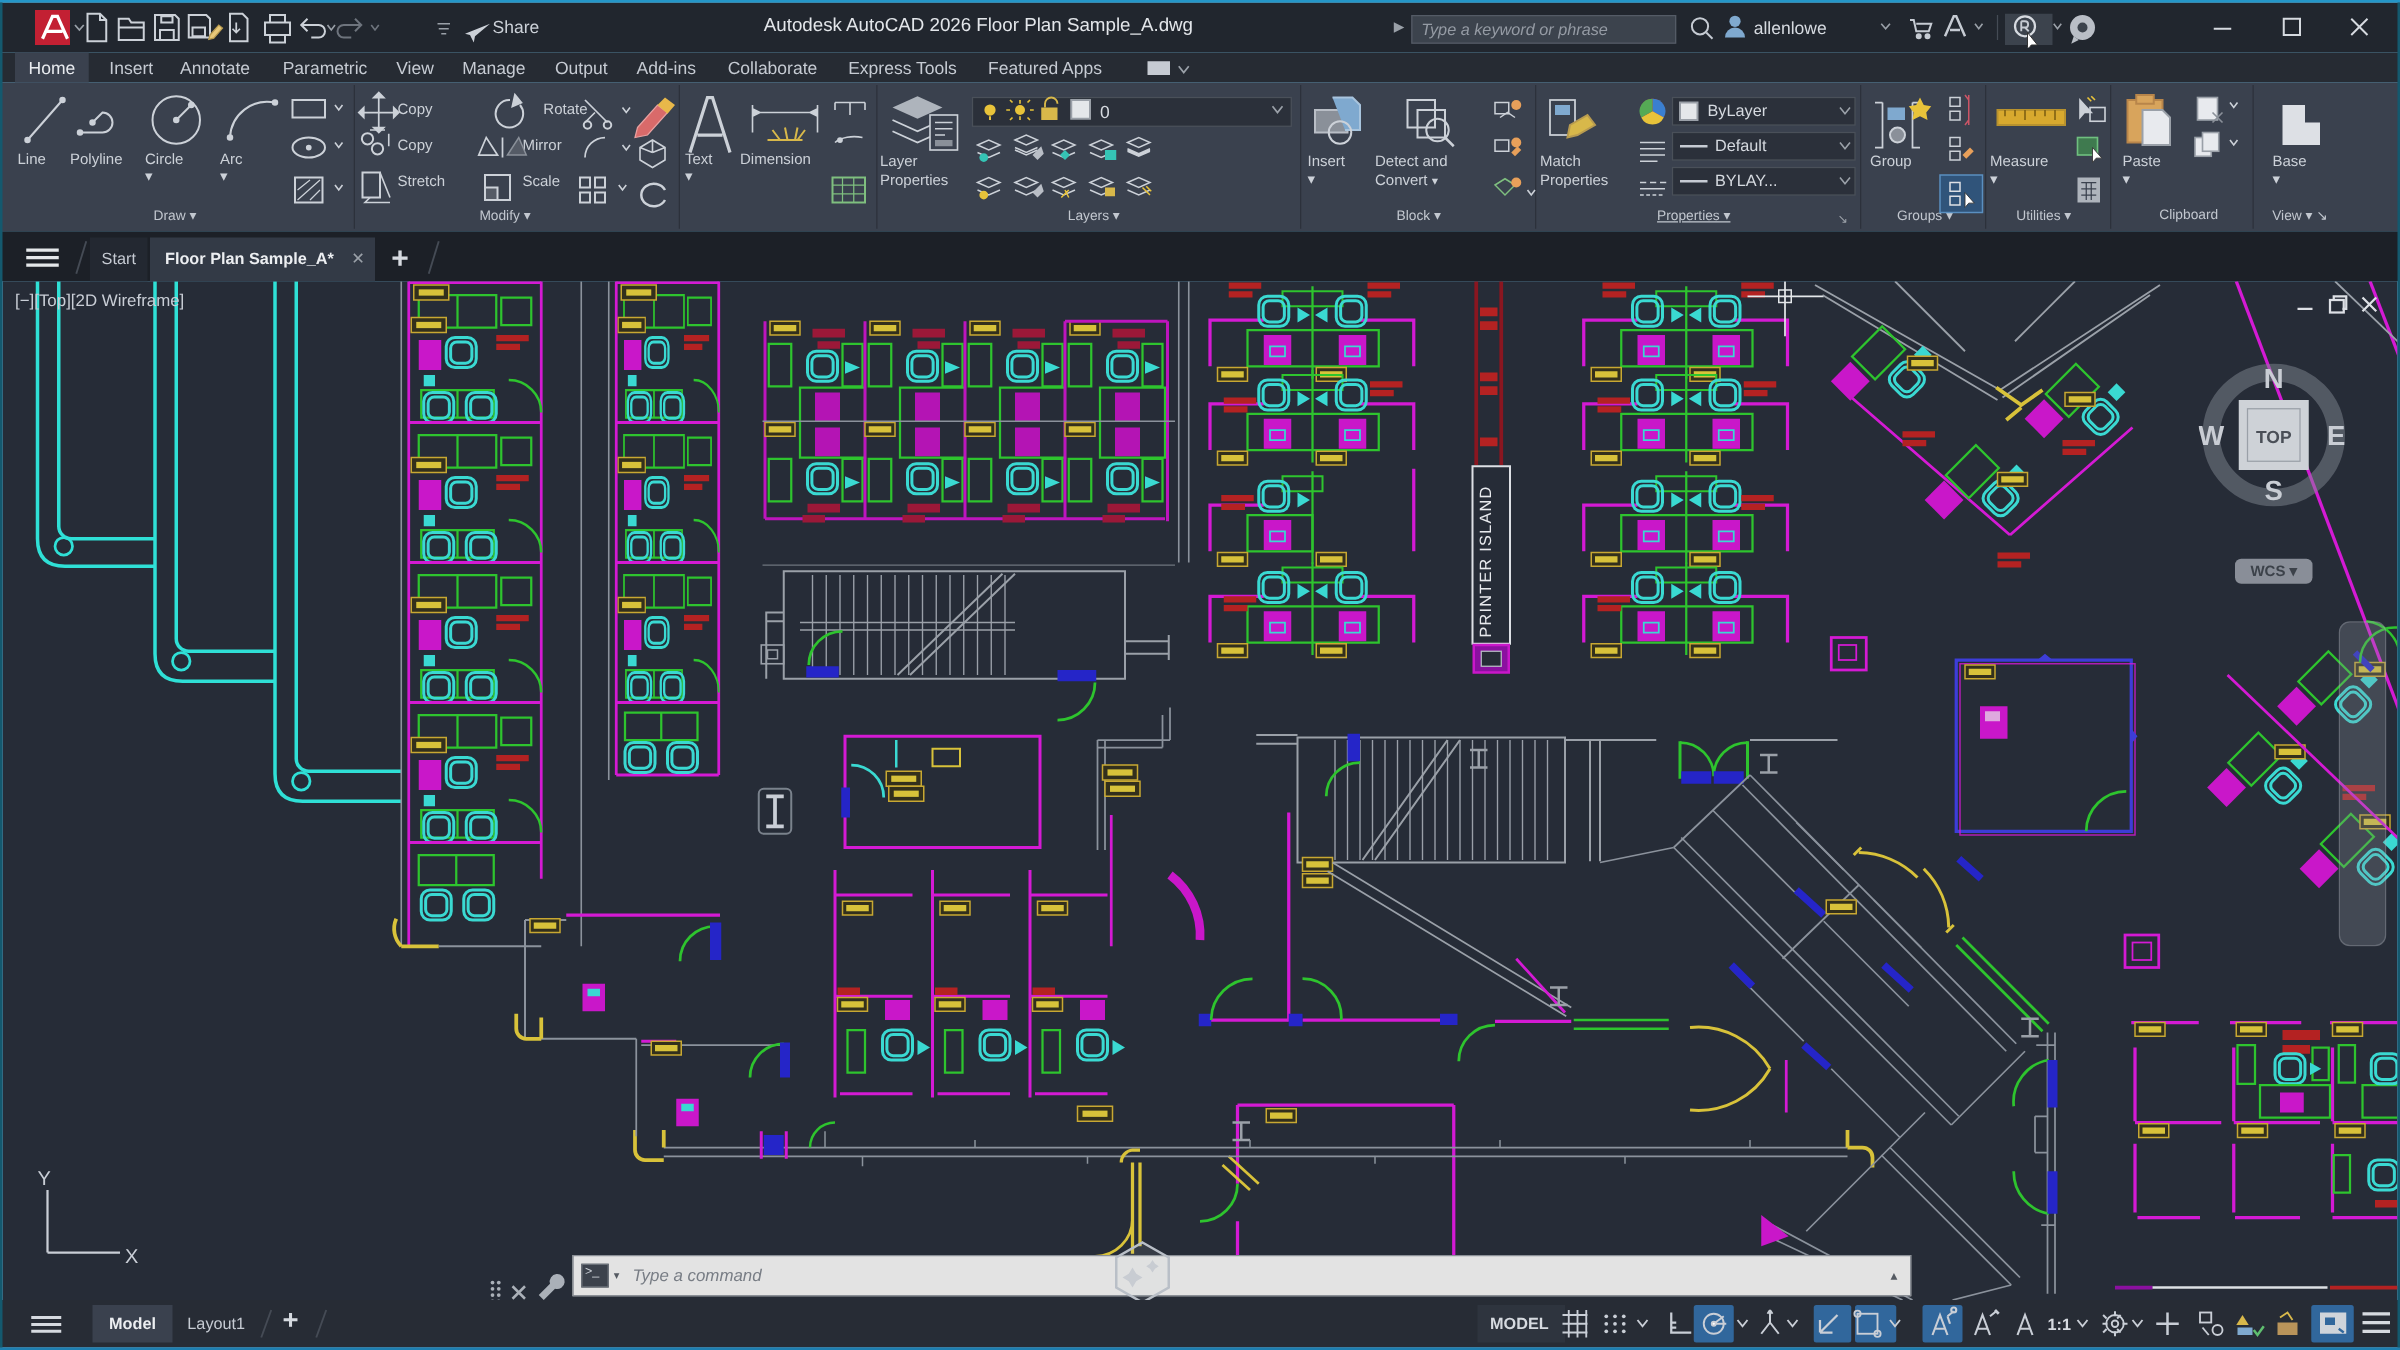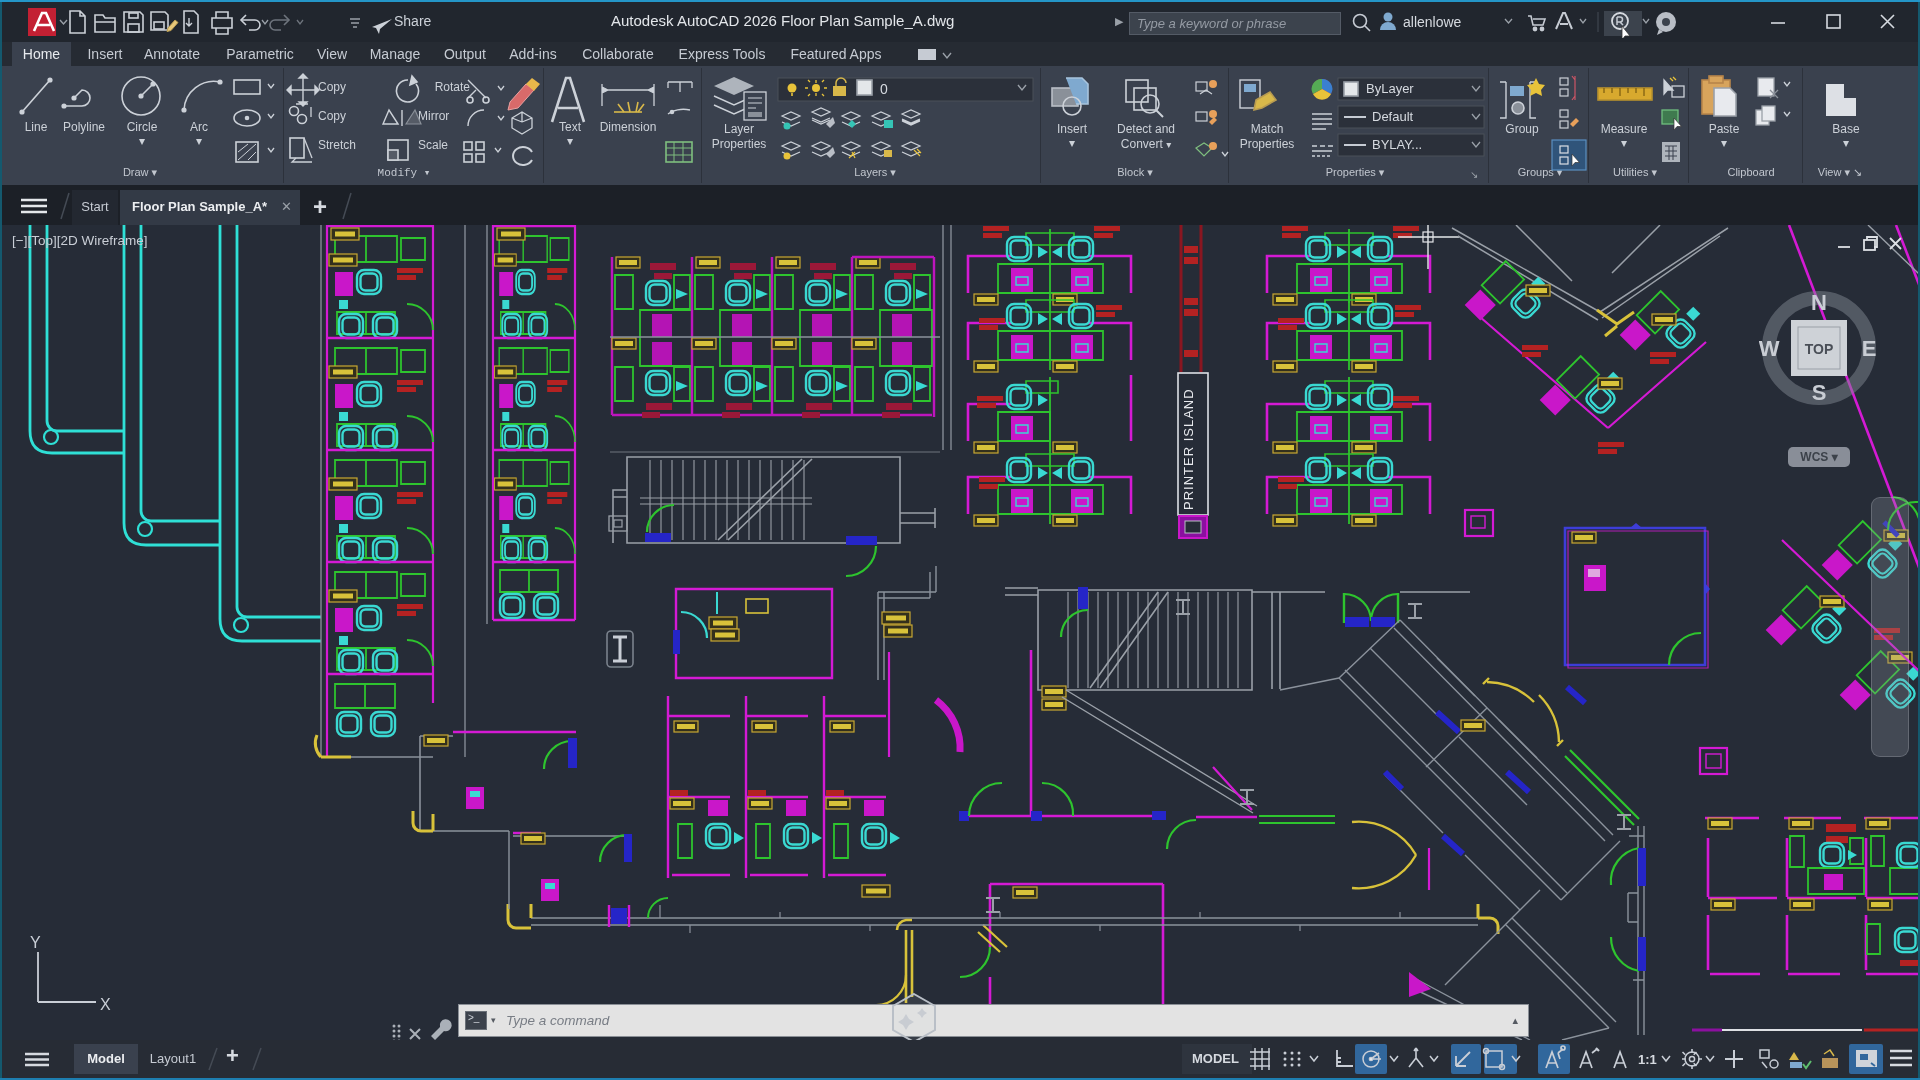--- a/index.html
+++ b/index.html
@@ -13,21 +13,21 @@
   #frame-l { position:absolute; top:2px; left:0; width:2px; height:1076px; background:#14596e; z-index:50; }
   #frame-r { position:absolute; top:2px; left:1918px; width:2px; height:1076px; background:#14596e; z-index:50; }
   
   #titlebar { position:absolute; top:2px; left:0; width:1920px; height:40px; background:#21262e; color:#cdd2d9; }
   #ribbontabs { position:absolute; top:42px; left:0; width:1920px; height:24px; background:#262b33; }
   .rtab { position:absolute; top:0; height:24px; line-height:24px; color:#c6cbd3; font-size:14px; text-align:center; }
   .rtab.active { background:#3a414e; color:#e8ebef; }
   #ribbon { position:absolute; top:66px; left:0; width:1920px; height:119px; background:#3a414e; }
   .rsep { position:absolute; top:2px; width:1px; height:115px; background:#2c313b; }
   .plabel { position:absolute; top:100px; width:100%; text-align:center; font-size:11px; color:#c2c7cf; }
-  .biglabel { font-size:12px; color:#ccd1d8; text-align:center; position:absolute; }
+  .biglabel { font-size:12px; color:#ccd1d8; text-align:left; position:absolute; }
   
   #filetabs { position:absolute; top:185px; left:0; width:1920px; height:40px; background:#1c2027; }
   
   #canvas { position:absolute; top:225px; left:2px; width:1916px; height:815px; background:#262c37; overflow:hidden; }
   
   #statusbar { position:absolute; top:1040px; left:0; width:1920px; height:38px; background:#272c35; }
   .sbtn { position:absolute; top:4px; height:30px; border-radius:2px; }
   .sbtn.hl { background:#31679c; }
   text { font-family:"Liberation Sans", sans-serif; }
 </style>
@@ -131,25 +131,25 @@
     <div class="rsep" style="left:283px"></div>
       <div class="rsep" style="left:543px"></div>
     <div class="rsep" style="left:701px"></div>
       <div class="rsep" style="left:1040px"></div>
     <div class="rsep" style="left:1228px"></div>
       <div class="rsep" style="left:1488px"></div>
     <div class="rsep" style="left:1588px"></div>
       <div class="rsep" style="left:1688px"></div>
     <div class="rsep" style="left:1802px"></div>
     <div class="plabel" style="left:60px;width:160px;">Draw ▾</div>
-    <div class="plabel" style="left:324px;width:160px;font-family:Liberation Mono, monospace;">Modify ▾</div>
+    <div class="plabel" style="left:324px;width:160px;">Modify ▾</div>
     <div class="plabel" style="left:540px;width:160px;margin-top:32px;">Annotation ▾</div>
     <div class="plabel" style="left:795px;width:160px;">Layers ▾</div>
     <div class="plabel" style="left:1055px;width:160px;">Block ▾</div>
-    <div class="plabel" style="left:1275px;width:160px;">Properties ▾</div>
+    <div class="plabel" style="left:1275px;width:160px;text-decoration:underline;">Properties ▾</div>
     <div class="plabel" style="left:1460px;width:160px;">Groups ▾</div>
     <div class="plabel" style="left:1555px;width:160px;">Utilities ▾</div>
     <div class="plabel" style="left:1671px;width:160px;">Clipboard</div>
     <div class="plabel" style="left:1760px;width:160px;">View ▾ ↘</div>
 
     <div class="biglabel" style="left:14px;top:54px;width:44px;">Line</div>
     <div class="biglabel" style="left:56px;top:54px;width:56px;">Polyline</div>
     <div class="biglabel" style="left:116px;top:54px;width:52px;">Circle<br>▾</div>
     <div class="biglabel" style="left:176px;top:54px;width:46px;">Arc<br>▾</div>
     <div class="biglabel" style="left:318px;top:14px;width:50px;text-align:left;">Copy</div>

